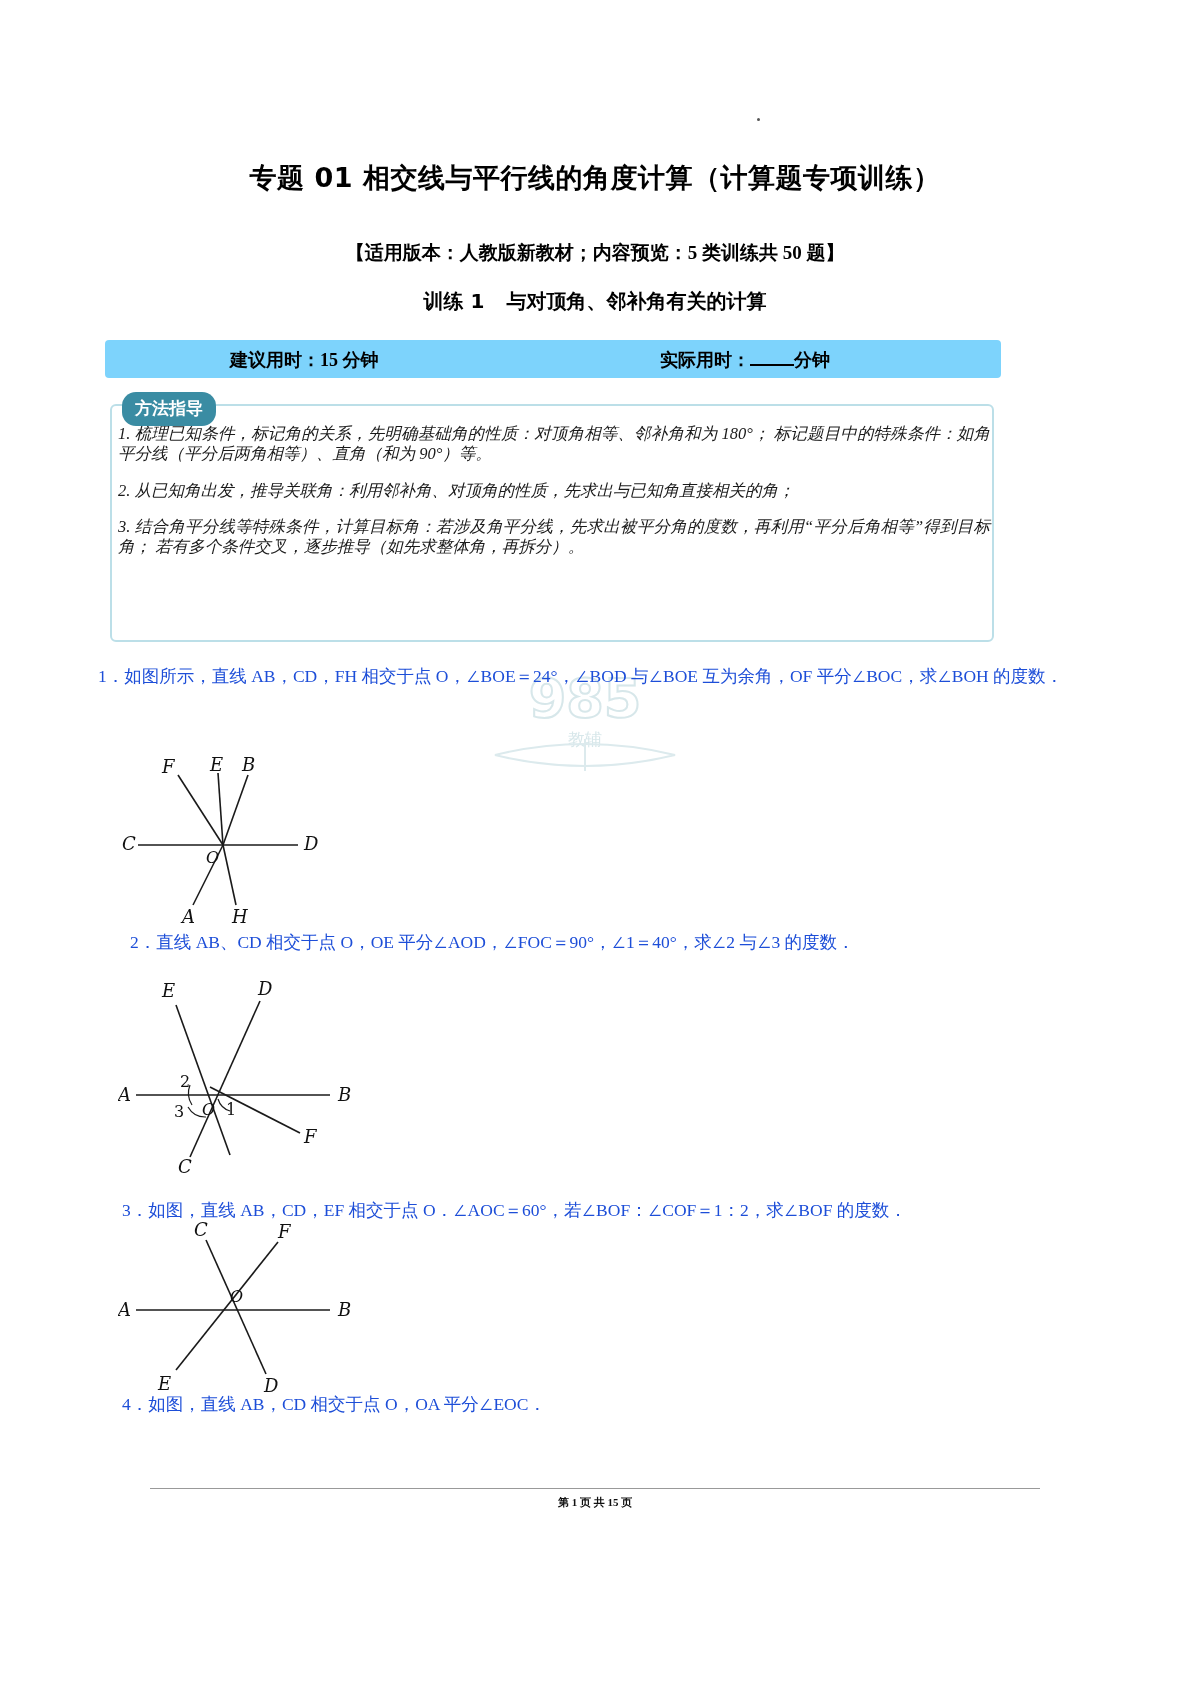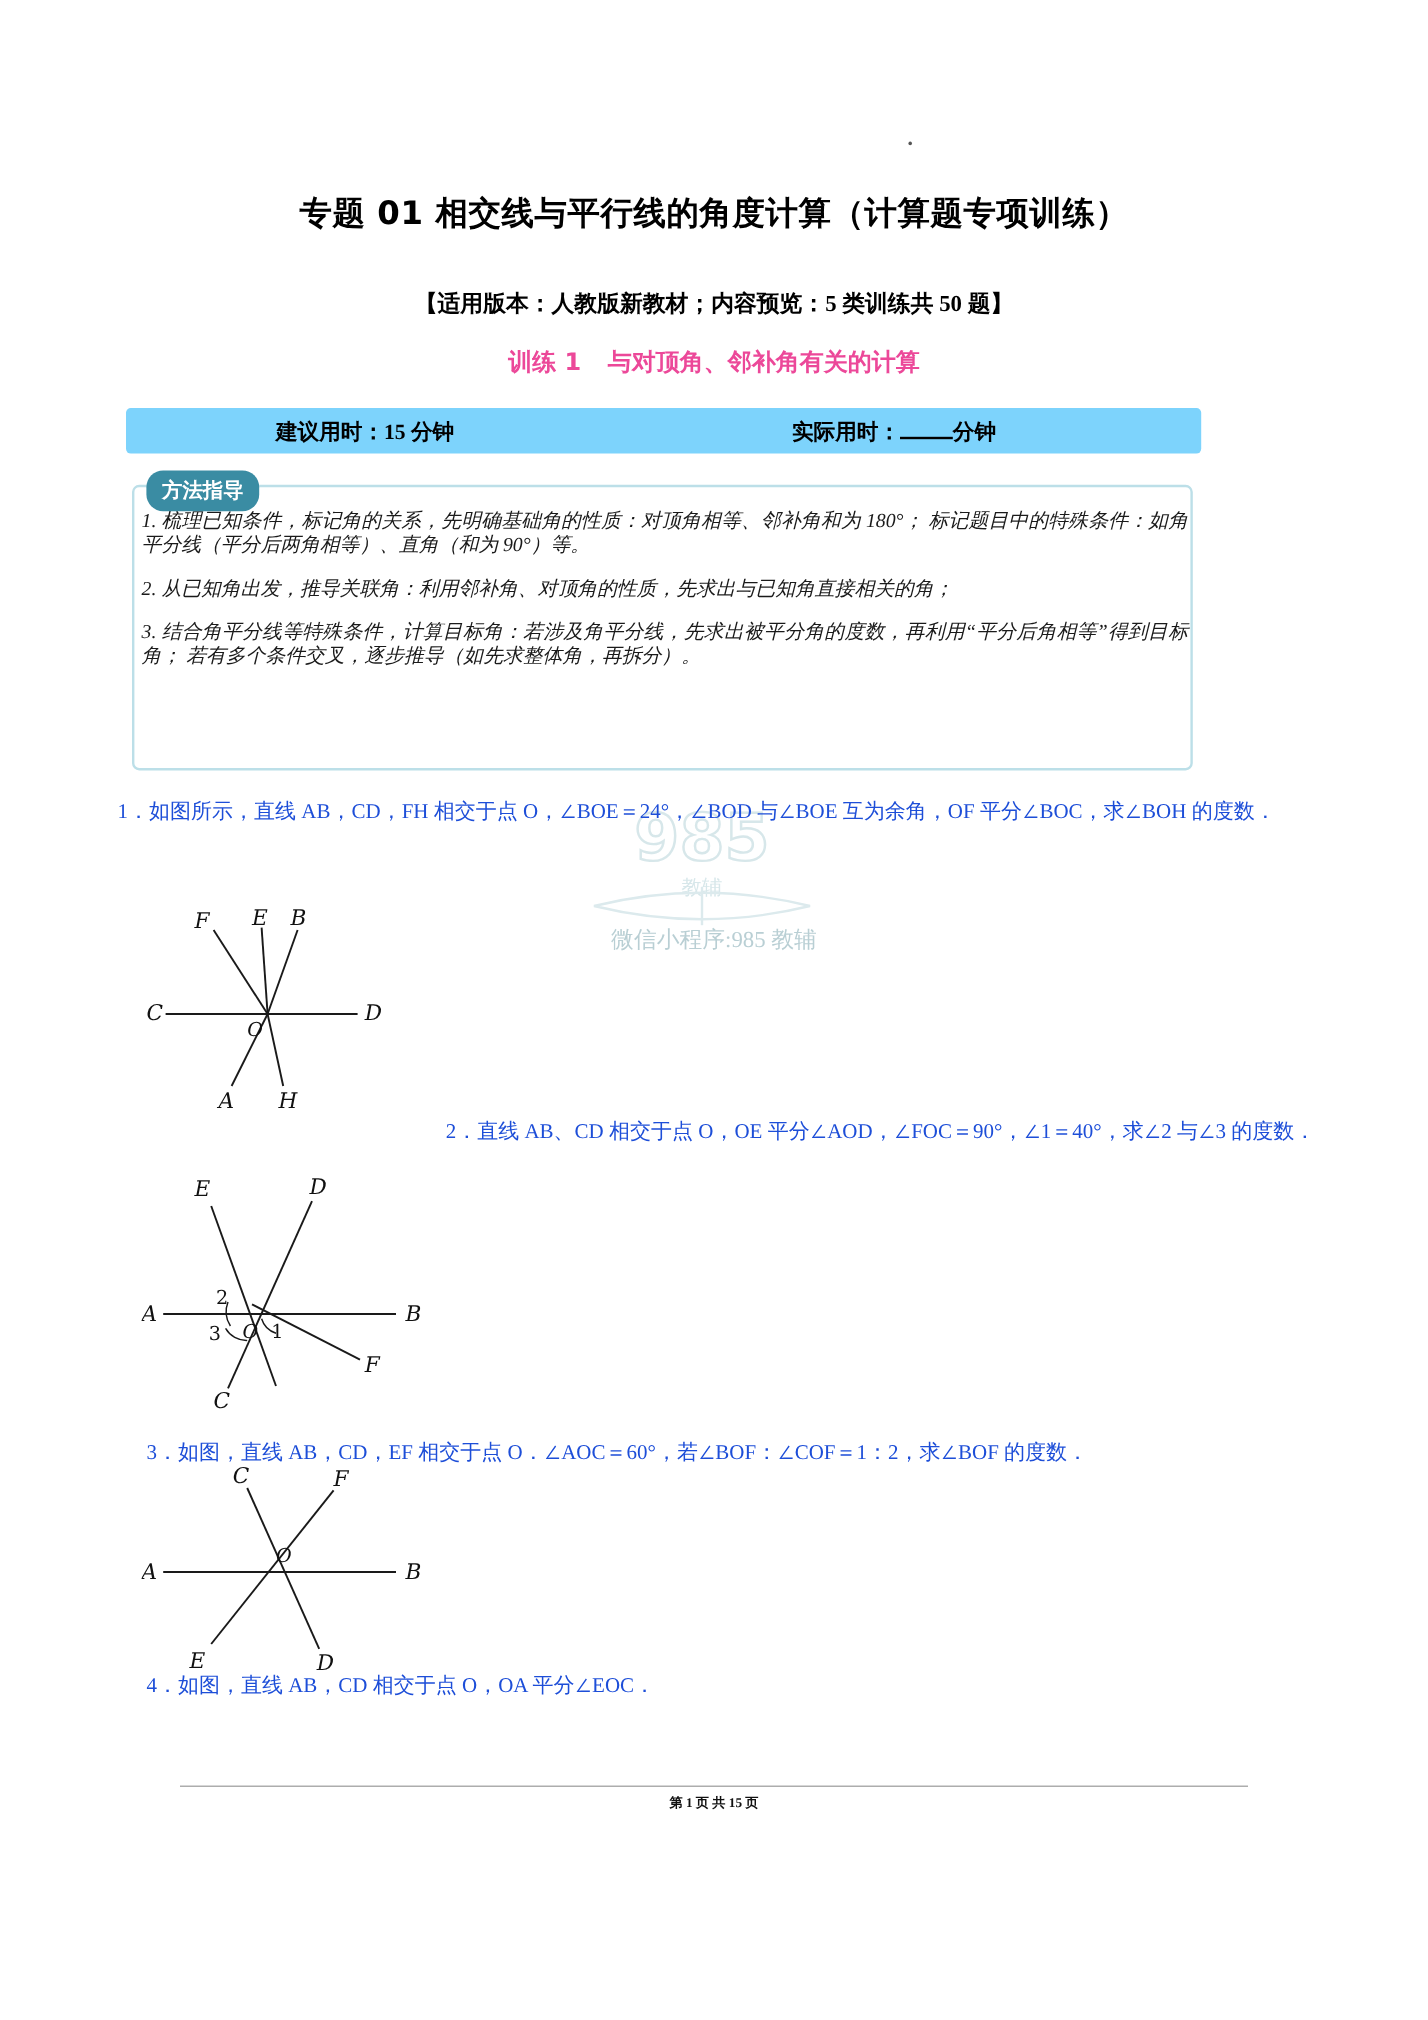--- a/index.html
+++ b/index.html
@@ -30,21 +30,21 @@
     font-size:19px;
     font-weight:bold;
     color:#000;
   }
   .section-head {
     position:absolute; left:0; right:0; top:288px;
     text-align:center;
     font-family:"DejaVu Sans", sans-serif;
     font-weight:bold;
     font-size:20px;
-    color:#ec4899;
+    color:#000000;
   }
   .section-head .gap { display:inline-block; width:22px; }
 
   .timebar {
     position:absolute; left:105px; top:340px;
     width:896px; height:38px;
     background:#7dd3fc;
     border-radius:4px;
   }
   .timebar .t1 {
@@ -86,21 +86,21 @@
   }
   .guide-text p { margin:0 0 17px 0; text-align:justify; }
 
   .qtext {
     position:absolute;
     font-size:17.5px;
     color:#1d4ed8;
     line-height:1.65;
   }
   .q1 { left:98px; top:662px; width:1000px; }
-  .q2 { left:116px; top:928px; width:980px;text-align:right; }
+  .q2 { left:130px; top:928px; width:980px; }
   .q3 { left:122px; top:1196px; width:980px; }
   .q4 { left:122px; top:1390px; width:980px; }
 
   .fig { position:absolute; }
   .f1 { left:118px; top:745px; }
   .f2 { left:118px; top:965px; }
   .f3 { left:118px; top:1222px; }
 
   .footer {
     position:absolute; left:0; right:0; top:1495px;
@@ -138,21 +138,20 @@
 <div class="page">
 
   <div class="topdot"></div>
 
   <svg class="wm" viewBox="0 0 260 130">
     <text x="130" y="62" text-anchor="middle" font-family="DejaVu Sans, sans-serif" font-size="54" font-weight="bold" fill="none" stroke="#d7e7ea" stroke-width="2">985</text>
     <text x="130" y="90" text-anchor="middle" font-family="DejaVu Sans, sans-serif" font-size="17" fill="#d7e7ea">教辅</text>
     <path d="M40 100 Q130 78 220 100 Q130 122 40 100 Z" fill="none" stroke="#dceaed" stroke-width="2"></path>
     <path d="M130 84 L130 116" stroke="#dceaed" stroke-width="2"></path>
   </svg>
-  <div class="wm-text">微信小程序:985 教辅</div>
 
   <div class="content">
 
     <div class="title">专题 01  相交线与平行线的角度计算（计算题专项训练）</div>
 
     <div class="subtitle">【适用版本：人教版新教材；内容预览：5 类训练共 50 题】</div>
 
     <div class="section-head">
       <span>训练 1</span><span class="gap"></span><span>与对顶角、邻补角有关的计算</span>
     </div>

